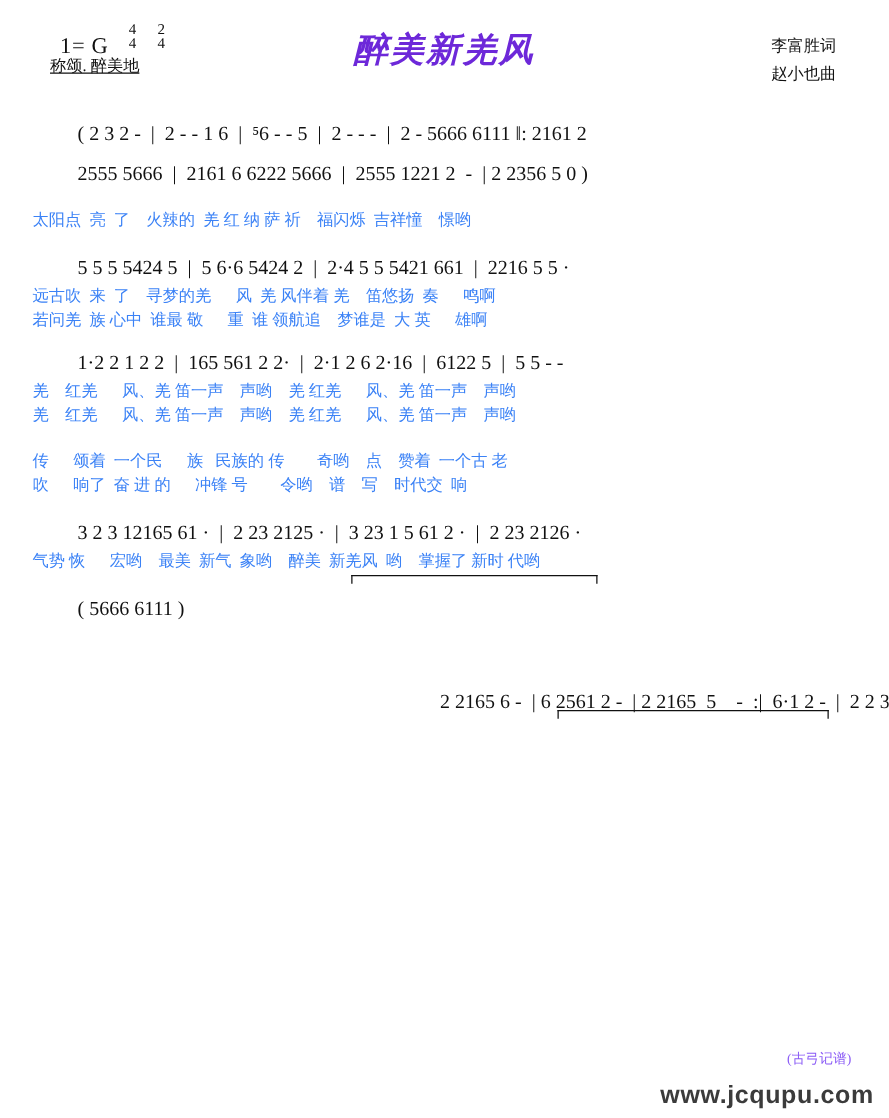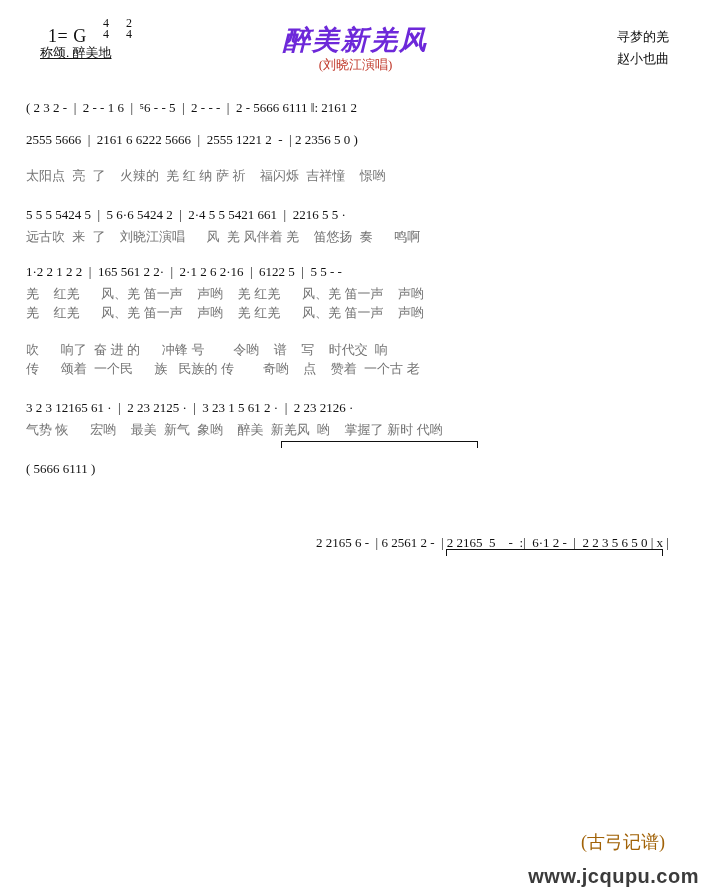--- a/index.html
+++ b/index.html
@@ -45,48 +45,49 @@
   }
 
   
   .sys{
     position:relative;
     margin:0 26px;
     padding-top:4px;
   }
   .notes{
     font-family:"Liberation Serif",serif;
-    font-size:13px;color:#111;
+    font-size:16px;color:#111;
     white-space:pre;
     letter-spacing:0px;
     line-height:24px;
     height:24px;
+    margin-left:36px;
   }
   .notes.ital{font-style:italic;}
   .lyr{
-    font-family:Liberation Sans, sans-serif;
-    font-size:13px;color:#737373;white-space:pre;
+    font-family:Liberation Serif, serif;
+    font-size:13px;color:#3b82f6;white-space:pre;
     line-height:19px;height:19px;
     letter-spacing:0px;
   }
   .gap4{height:4px;}
   .gap8{height:8px;}
   .gap10{height:10px;}
   .gap14{height:14px;}
 
   
   .wm{
     position:absolute;right:12px;bottom:6px;
     font-family:"Liberation Sans",sans-serif;
     font-size:20px;color:#3b3b3b;font-weight:bold;
     letter-spacing:.5px;
   }
   .guji{
-    position:absolute;right:46px;bottom:40px;
-    font-size:18px;color:#a16207;
+    position:absolute;right:30px;bottom:40px;
+    font-size:11px;color:#8b5cf6;
   }
   
   .hbrk{
     position:absolute;border-top:1px solid #111;height:6px;
     border-left:1px solid #111;border-right:1px solid #111;
   }
   .hbrk span{
     position:absolute;top:-9px;left:50%;transform:translateX(-50%);
     font-size:10px;background:#fff;padding:0 2px;
   }
@@ -101,22 +102,21 @@
     <div class="timesig">
       <div>4</div>
       <div style="border-top:0;">4</div>
     </div>
     <div class="timesig2">
       <div>2</div>
       <div>4</div>
     </div>
     <div class="subkey">称颂. 醉美地</div>
     <div class="title">醉美新羌风</div>
-    <div class="subtitle">(刘晓江演唱)</div>
-    <div class="credit1">寻梦的羌</div>
+    <div class="credit1">李富胜词</div>
     <div class="credit2">赵小也曲</div>
   </div>
 
   <div class="sys">
     <div class="notes">( 2 3 2 -  |  2 - - 1 6  |  ⁵6 - - 5  |  2 - - -  |  2 - 5666 6111 ‖: 2161 2</div>
   </div>
   <div class="gap4"></div>
   <div class="sys">
     <div class="notes">2555 5666  |  2161 6 6222 5666  |  2555 1221 2  -  | 2 2356 5 0 )</div>
   </div>
@@ -125,36 +125,37 @@
 
   <div class="sys">
     <div class="lyr">太阳点  亮  了    火辣的  羌 红 纳 萨 祈    福闪烁  吉祥憧    憬哟</div>
   </div>
   <div class="gap4"></div>
 
   <div class="gap10"></div>
 
   <div class="sys">
     <div class="notes">5 5 5 5424 5  |  5 6·6 5424 2  |  2·4 5 5 5421 661  |  2216 5 5 ·</div>
-    <div class="lyr">远古吹  来  了    刘晓江演唱      风  羌 风伴着 羌    笛悠扬  奏      鸣啊</div>
+    <div class="lyr">远古吹  来  了    寻梦的羌      风  羌 风伴着 羌    笛悠扬  奏      鸣啊</div>
+    <div class="lyr">若问羌  族 心中  谁最 敬      重  谁 领航追    梦谁是  大 英      雄啊</div>
   </div>
 
   <div class="gap10"></div>
 
   <div class="sys">
     <div class="notes">1·2 2 1 2 2  |  165 561 2 2·  |  2·1 2 6 2·16  |  6122 5  |  5 5 - -</div>
     <div class="lyr">羌    红羌      风、羌 笛一声    声哟    羌 红羌      风、羌 笛一声    声哟</div>
     <div class="lyr">羌    红羌      风、羌 笛一声    声哟    羌 红羌      风、羌 笛一声    声哟</div>
   </div>
 
   <div class="gap14"></div>
 
   <div class="sys">
+    <div class="lyr">传      颂着  一个民      族   民族的 传        奇哟    点    赞着  一个古 老</div>
     <div class="lyr">吹      响了  奋 进 的      冲锋 号        令哟    谱    写    时代交  响</div>
-    <div class="lyr">传      颂着  一个民      族   民族的 传        奇哟    点    赞着  一个古 老</div>
   </div>
 
   <div class="gap14"></div>
 
   <div class="sys">
     <div class="notes">3 2 3 12165 61 ·  |  2 23 2125 ·  |  3 23 1 5 61 2 ·  |  2 23 2126 · </div>
     <div class="lyr">气势 恢      宏哟    最美  新气  象哟    醉美  新羌风  哟    掌握了 新时 代哟</div>
   </div>
 
   <div class="gap14"></div>

